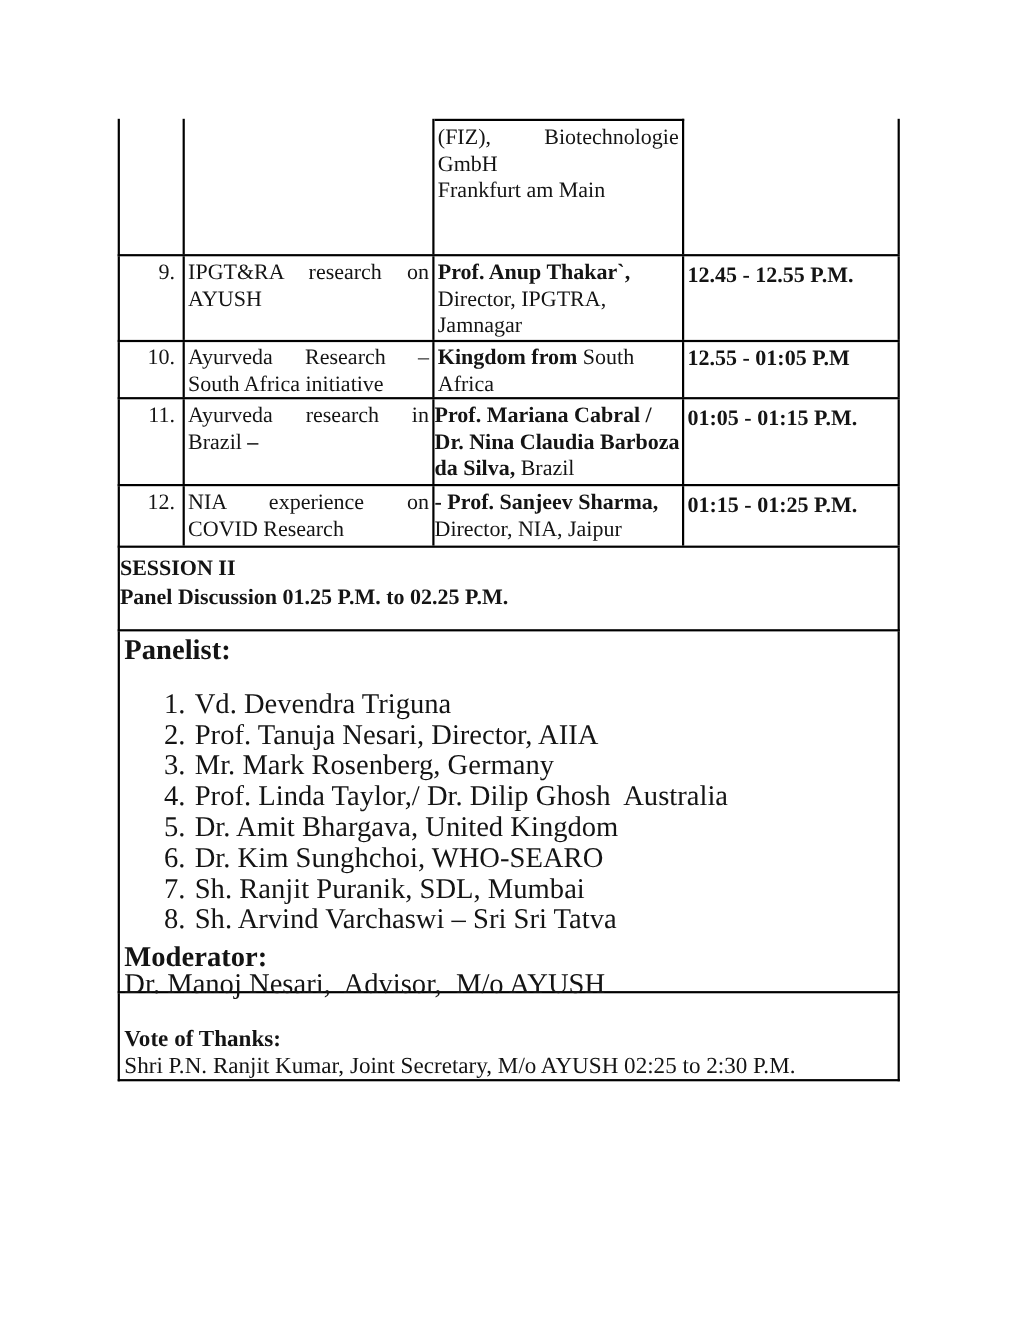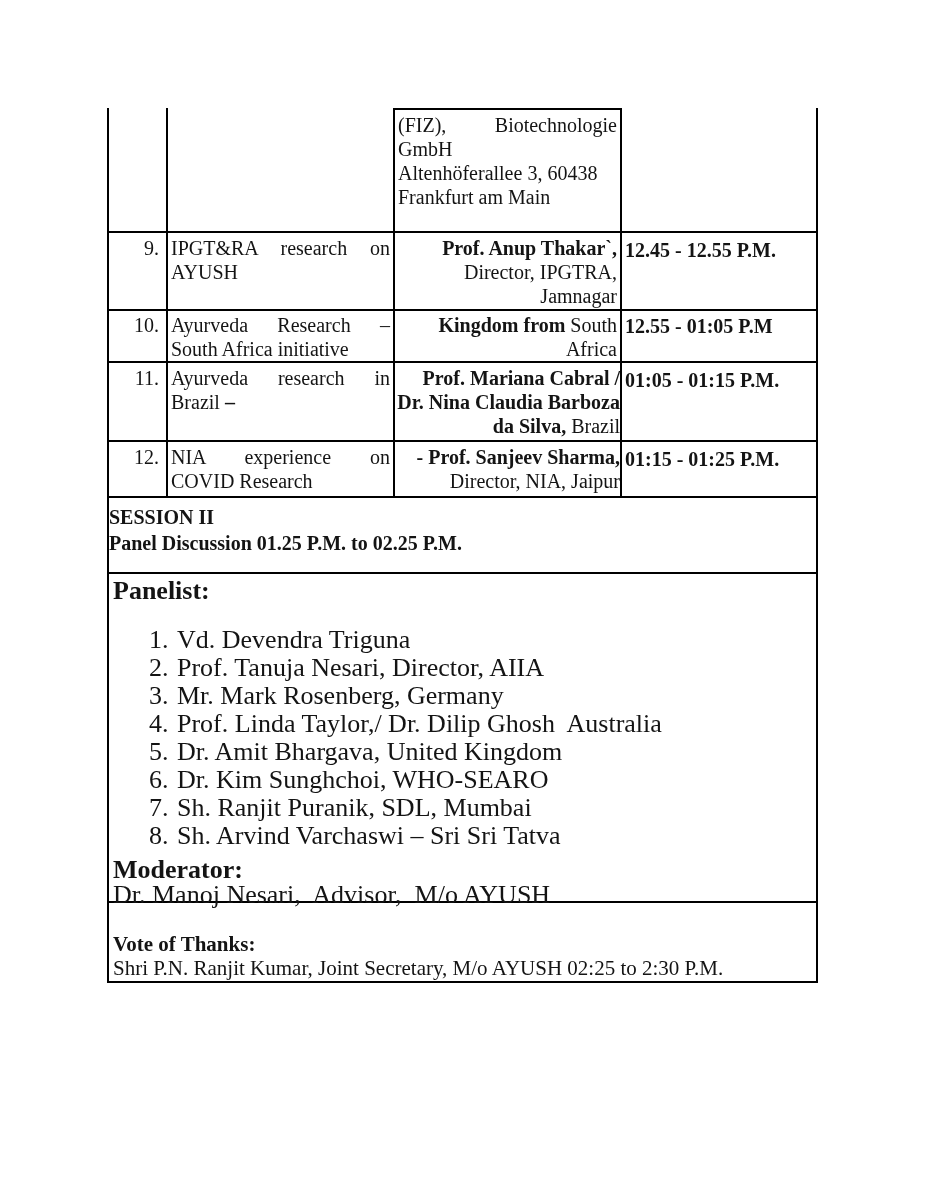--- a/index.html
+++ b/index.html
@@ -23,21 +23,21 @@
     border-right:2px solid #000;
     box-sizing:border-box;
     padding:3px 3px 0 3px;
     font-size:20px;
     line-height:24px;
     overflow:hidden;
   }
   .num{text-align:right;padding-right:7px;}
   .topic{text-align:left;}
   .jline{text-align:justify;text-align-last:justify;}
-  .speaker{text-align:right;}
+  .speaker{text-align:left;}
   .speaker-left{text-align:left;}
   .cont-top{border-top:2px solid #000;}
   .time{font-weight:bold;padding-top:5px;}
   .b{font-weight:bold;}
   .fullbox{
     border-left:2px solid #000;
     border-right:2px solid #000;
     border-bottom:2px solid #000;
     box-sizing:border-box;
   }
@@ -62,21 +62,20 @@
 <body>
 
 <div class="doc">
 
   <div class="row" style="height:125px">
     <div class="cell num"></div>
     <div class="cell topic"></div>
     <div class="cell speaker speaker-left cont-top">
       <div class="jline">(FIZ), Biotechnologie</div>
       <div>GmbH</div>
-      <div>Altenhöferallee 3, 60438</div>
       <div>Frankfurt am Main</div>
     </div>
     <div class="cell time"></div>
   </div>
 
   <div class="row" style="height:78px">
     <div class="cell num">9.</div>
     <div class="cell topic">
       <div class="jline">IPGT&amp;RA research on</div>
       <div>AYUSH</div>

